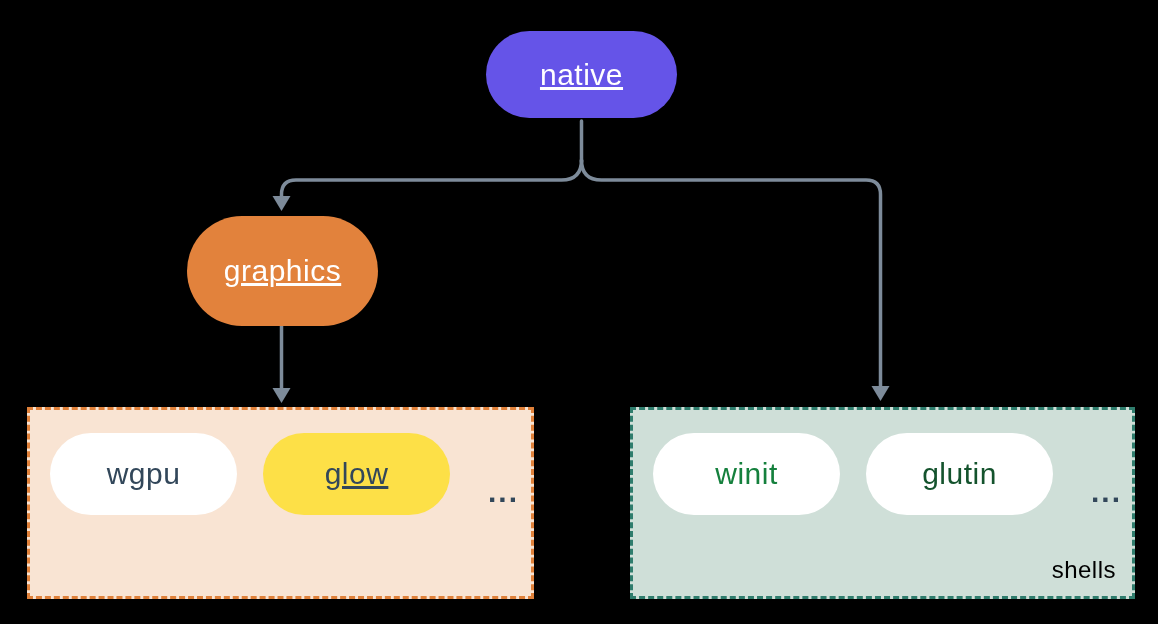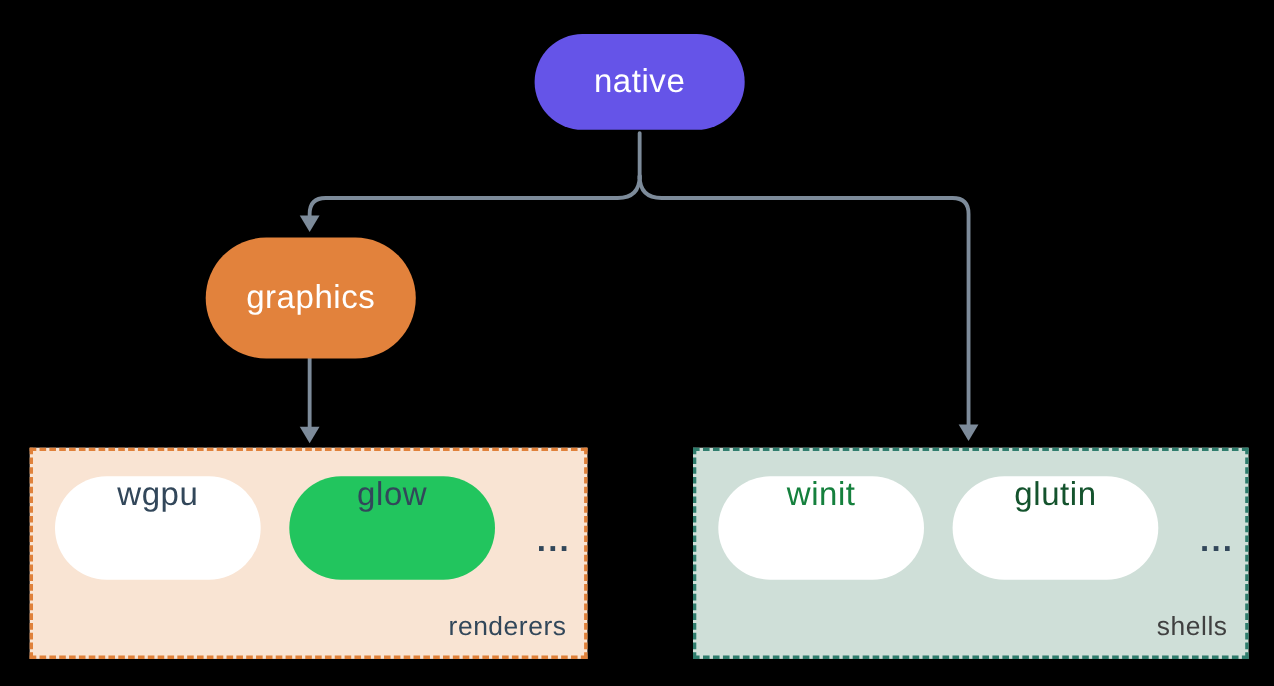--- a/index.html
+++ b/index.html
@@ -16,43 +16,44 @@
     width: 1158px; height: 624px;
   }
   .node {
     position: absolute;
     display: flex;
     align-items: center;
     justify-content: center;
     border-radius: 999px;
     font-size: 30px;
     letter-spacing: 0.5px;
+    text-decoration: underline;
   }
   .node-native   { left: 486px; top: 31px;  width: 191px; height: 87px; }
   .node-graphics { left: 187px; top: 216px; width: 191px; height: 110px; }
   .group {
     position: absolute;
     border-style: dashed;
     border-width: 3px;
     box-sizing: border-box;
   }
   .group-renderers { left: 27px;  top: 407px; width: 507px; height: 192px; }
   .group-shells    { left: 630px; top: 407px; width: 505px; height: 192px; }
   .pills {
     display: flex;
     align-items: flex-start;
     padding: 23px 0 0 20px;
     gap: 26px;
   }
   .pill {
     width: 187px;
-    height: 94px;
+    height: 82px;
     border-radius: 999px;
     display: flex;
-    align-items: flex-start;
+    align-items: center;
     justify-content: center;
     font-size: 30px;
     letter-spacing: 0.5px;
     flex: 0 0 auto;
   }
   .ellipsis {
     font-size: 30px;
     font-weight: bold;
     letter-spacing: 2px;
     margin-top: 42px;
@@ -91,34 +92,33 @@
 
   <div class="node node-graphics" style="background: rgb(226, 130, 60); color: rgb(255, 255, 255);">
     <span>graphics</span>
   </div>
 
   <div class="group group-renderers" style="background: rgb(249, 228, 211); border-color: rgb(224, 129, 58);">
     <div class="pills">
       <div class="pill" style="background: rgb(255, 255, 255); color: rgb(50, 71, 90);">
         <span>wgpu</span>
       </div>
-      <div class="pill" style="background: #22c55e; color: rgb(50, 71, 90);">
+      <div class="pill" style="background: #fde047; color: rgb(50, 71, 90); text-decoration: underline;">
         <span>glow</span>
       </div>
       <span class="ellipsis" style="color: rgb(50, 71, 90);">...</span>
     </div>
-    <span class="group-label" style="color: rgb(50, 71, 90);">renderers</span>
   </div>
 
   <div class="group group-shells" style="background: rgb(207, 223, 216); border-color: rgb(47, 125, 109);">
     <div class="pills">
       <div class="pill" style="background: rgb(255, 255, 255); color: #15803d;">
         <span>winit</span>
       </div>
       <div class="pill" style="background: rgb(255, 255, 255); color: #14532d;">
         <span>glutin</span>
       </div>
       <span class="ellipsis" style="color: rgb(50, 71, 90);">...</span>
     </div>
-    <span class="group-label" style="color: #404040; text-align: right;">shells</span>
+    <span class="group-label" style="color: #000000; text-align: right;">shells</span>
   </div>
 
 </div>
 
 </body></html>

